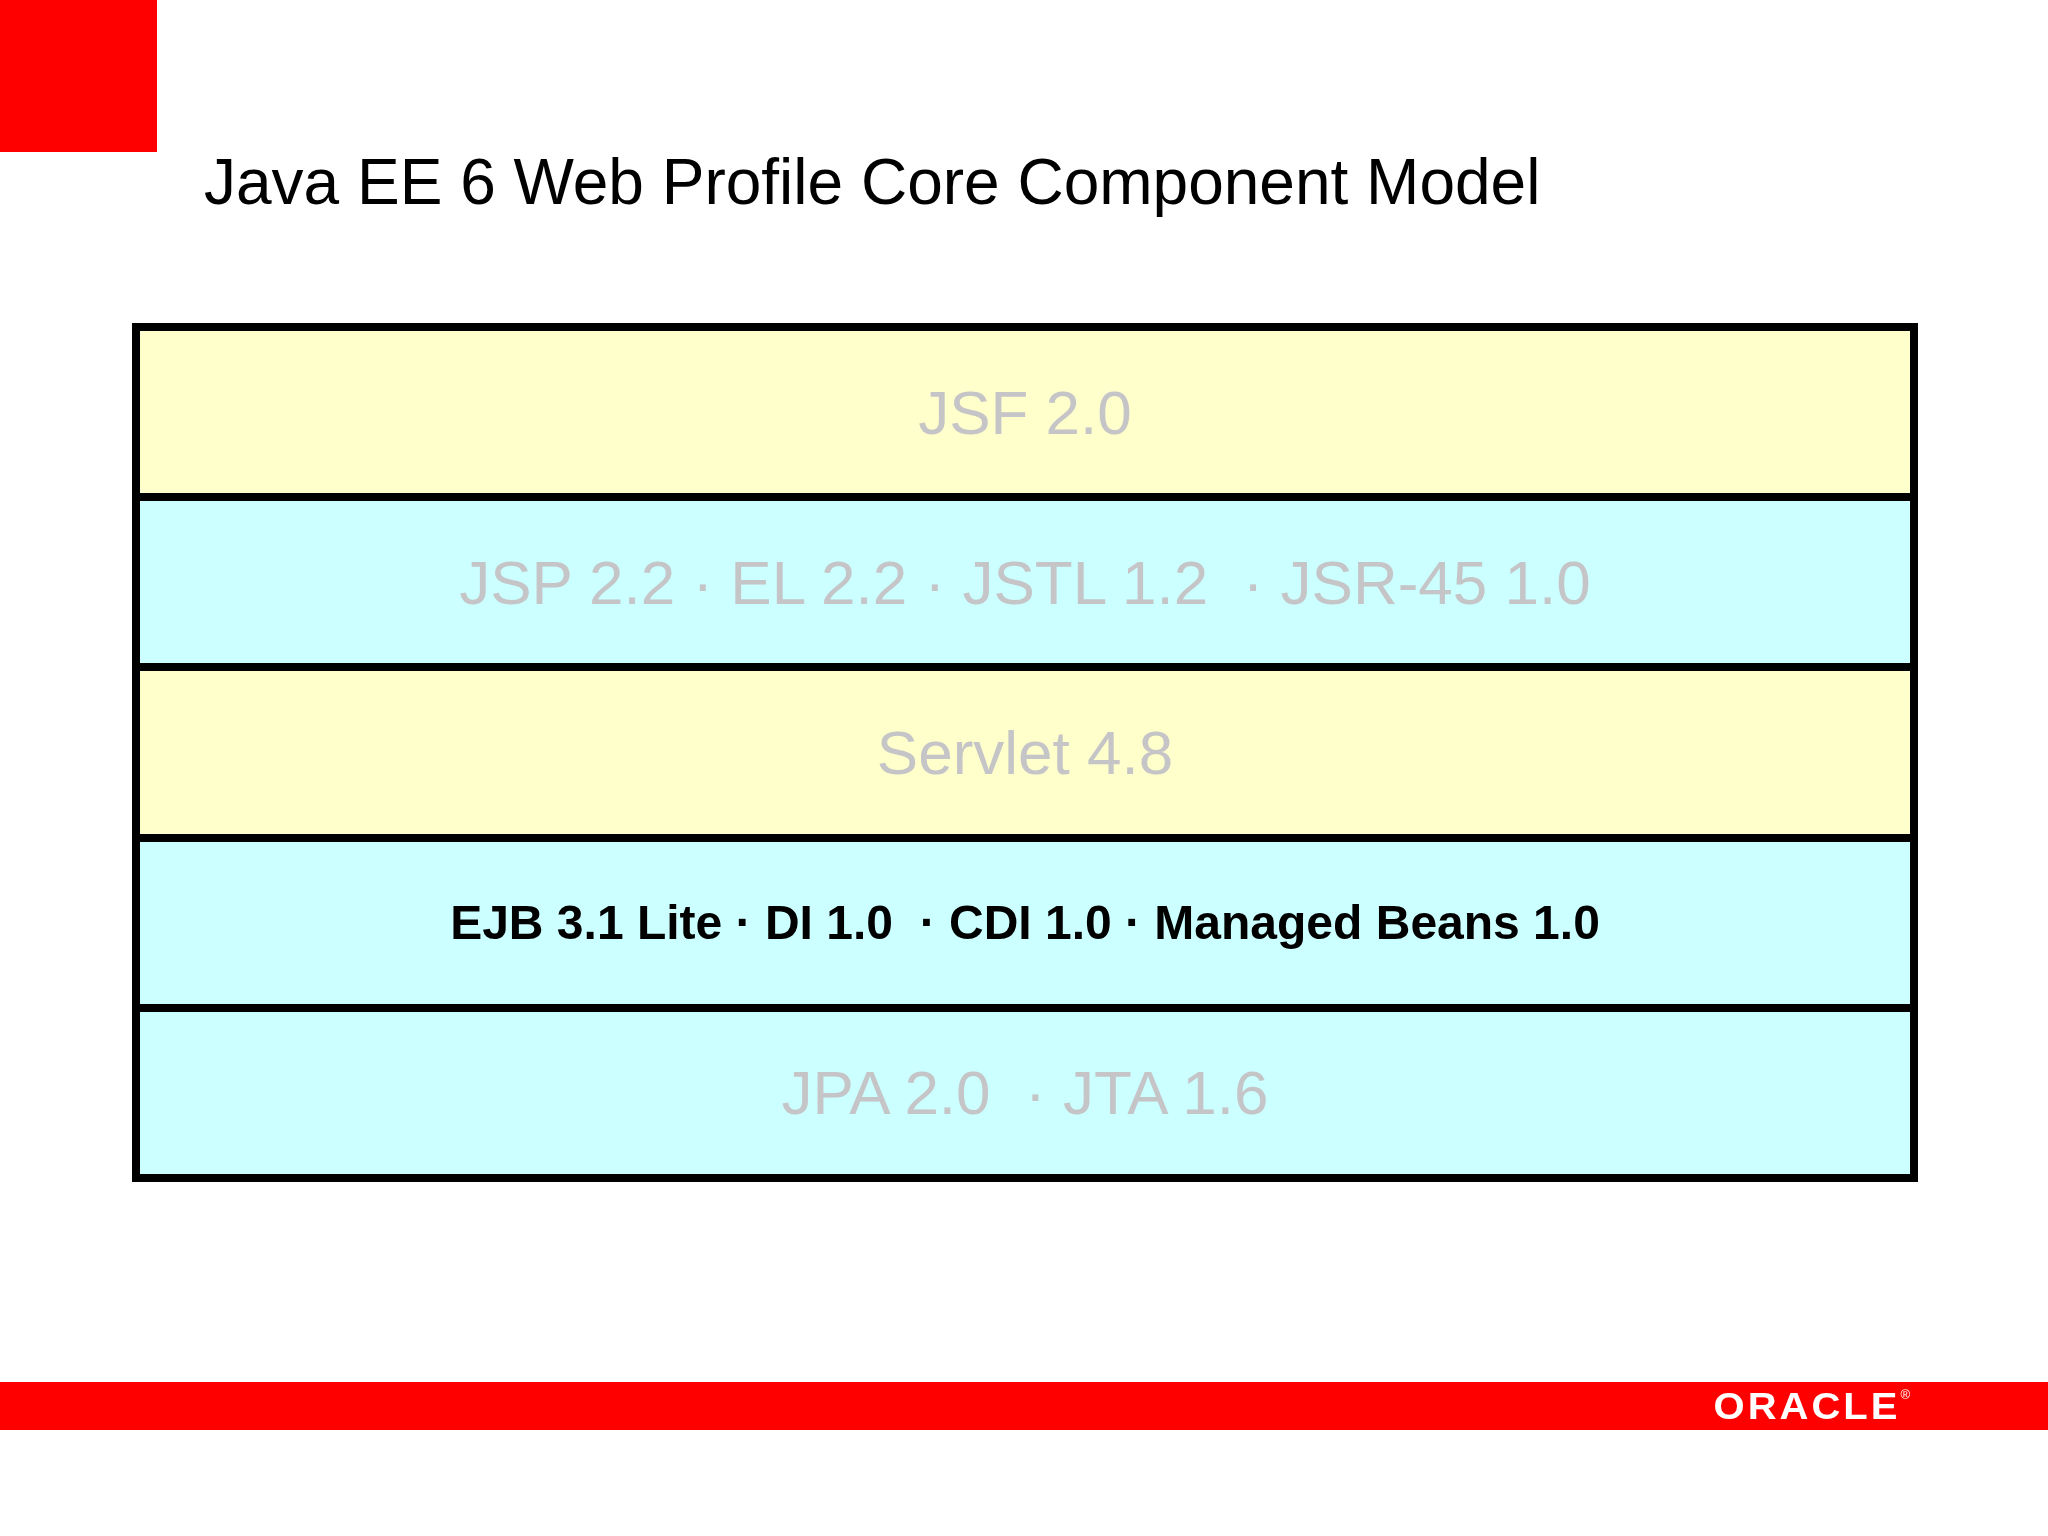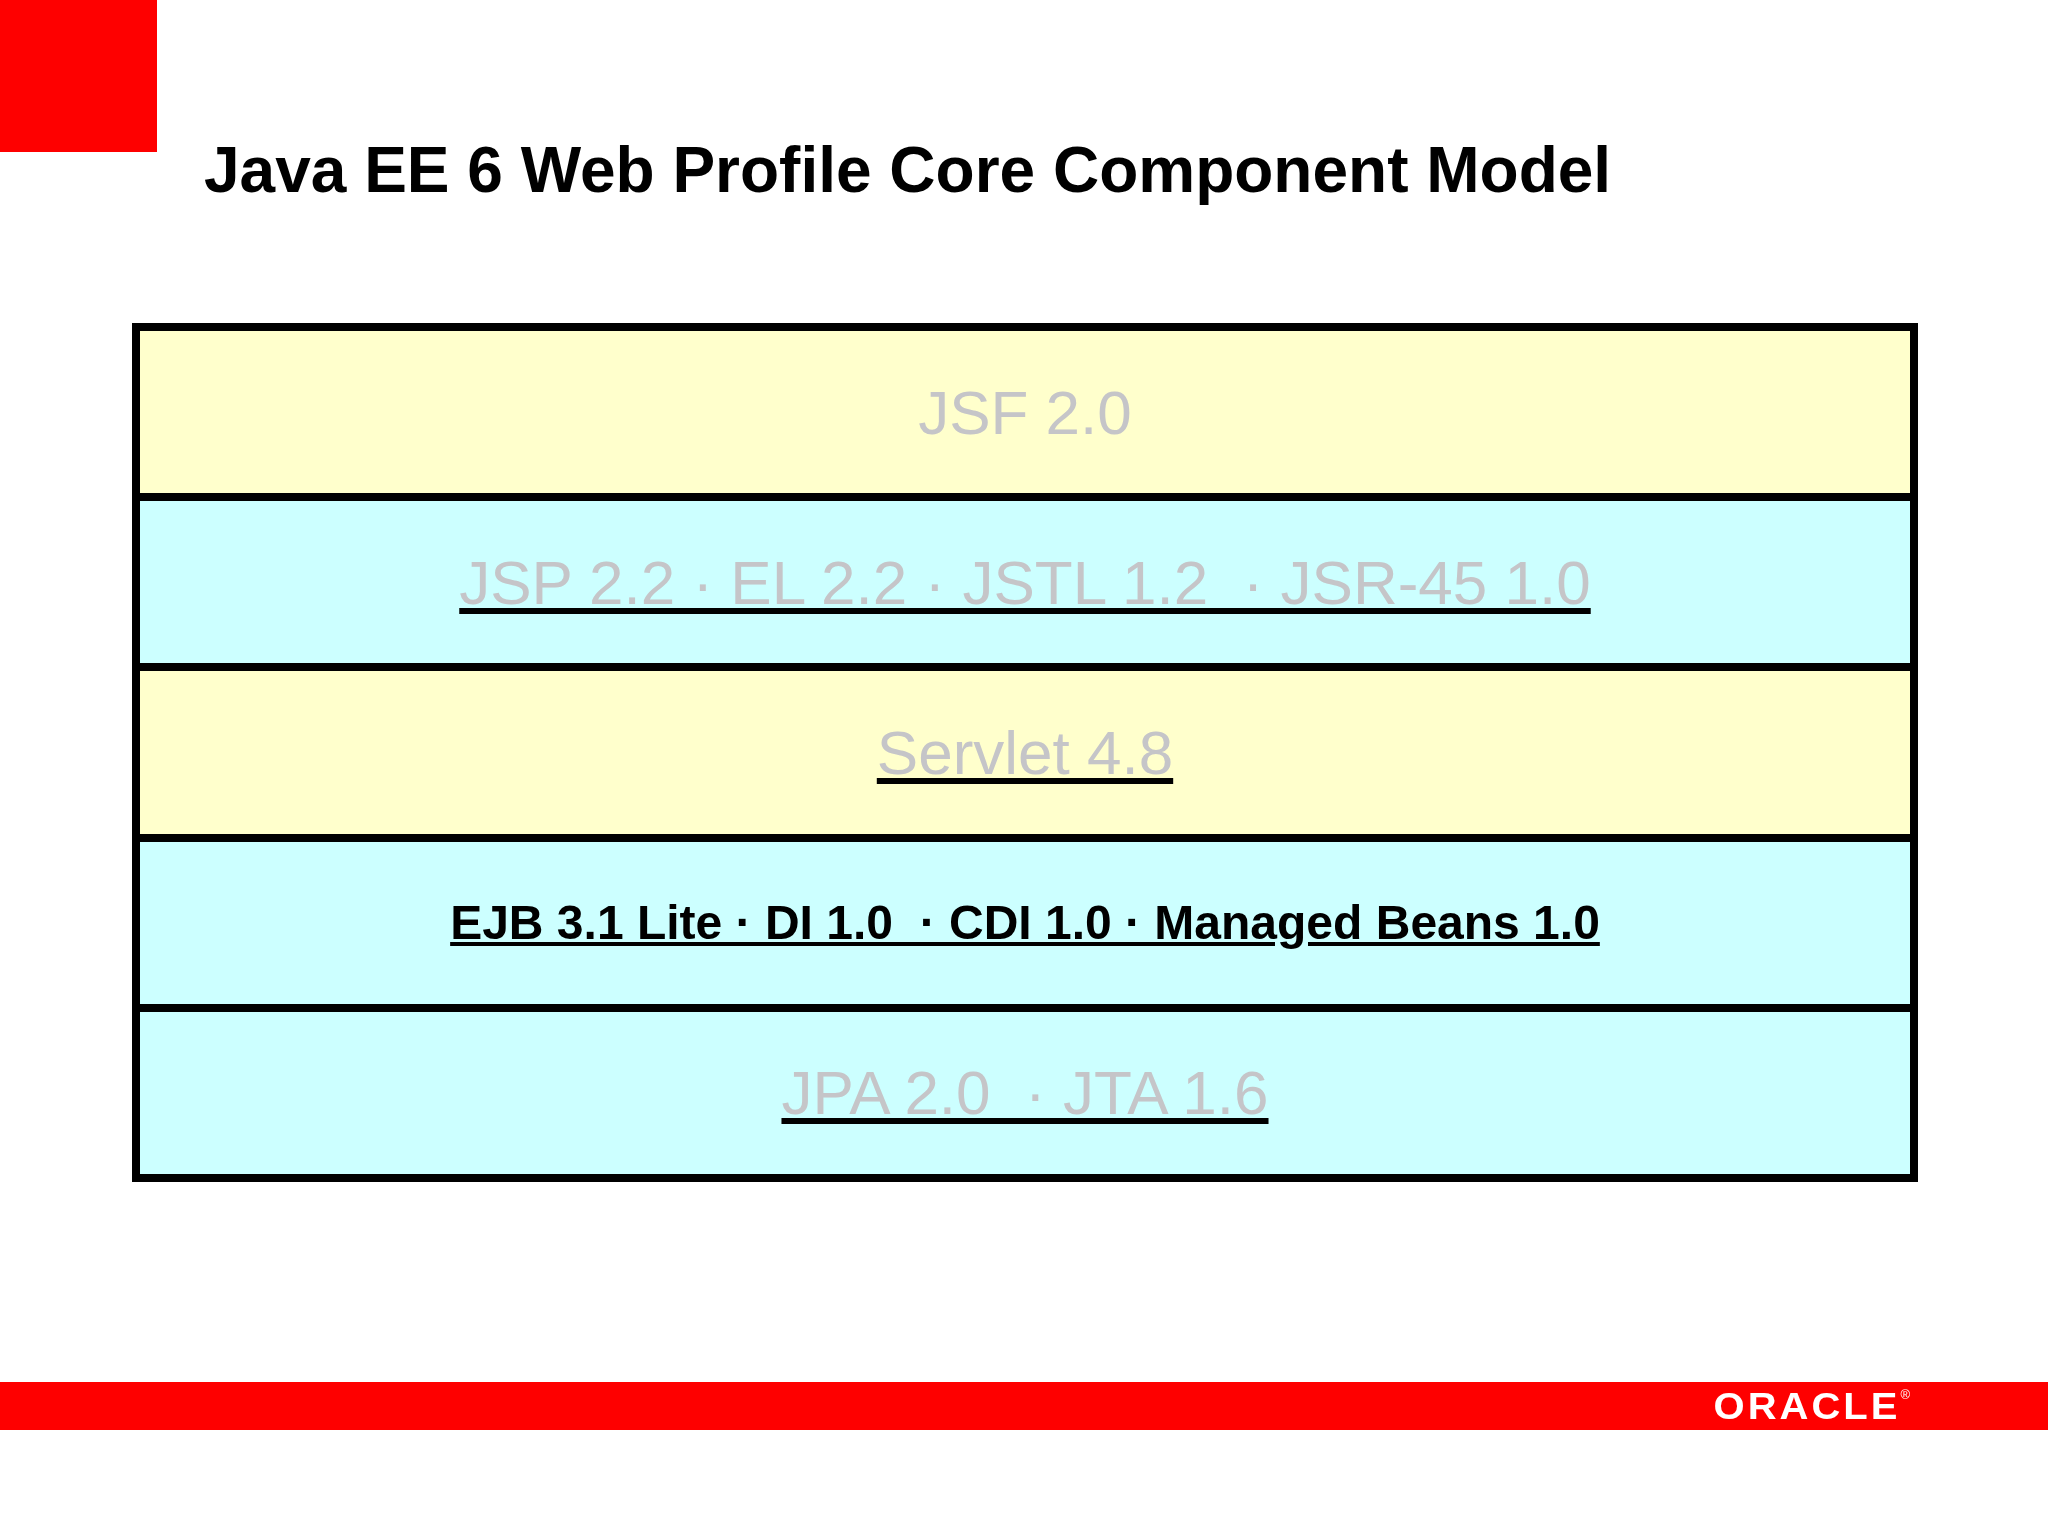--- a/index.html
+++ b/index.html
@@ -23,25 +23,25 @@
     top: 0;
     width: 157px;
     height: 152px;
     background: var(--accent-red, #fe0000);
   }
 
   
   .slide-title {
     position: absolute;
     left: 204px;
-    top: 88px;
+    top: 100px;
     height: 78px;
     line-height: 78px;
     font-size: 64px;
-    font-weight: bold;
+    font-weight: normal;
     color: #000000;
     letter-spacing: 0px;
     white-space: pre;
   }
 
   
   .stack {
     position: absolute;
     left: 132px;
     top: 323px;
@@ -53,21 +53,20 @@
     flex-direction: column;
   }
   .stack-row {
     flex: 1 1 0;
     display: flex;
     align-items: center;
     justify-content: center;
   }
   .stack-row + .stack-row {
     border-top: 8px solid var(--border-color, #000000);
-    text-decoration: underline;
   }
   .row--yellow { background: var(--row-yellow, #ffffcc); }
   .row--cyan   { background: var(--row-cyan,   #ccffff); }
 
   .stack-row .row-label {
     font-size: 62px;
     font-weight: normal;
     color: var(--muted-text, #c5c5c8);
     white-space: pre;
     text-align: center;

